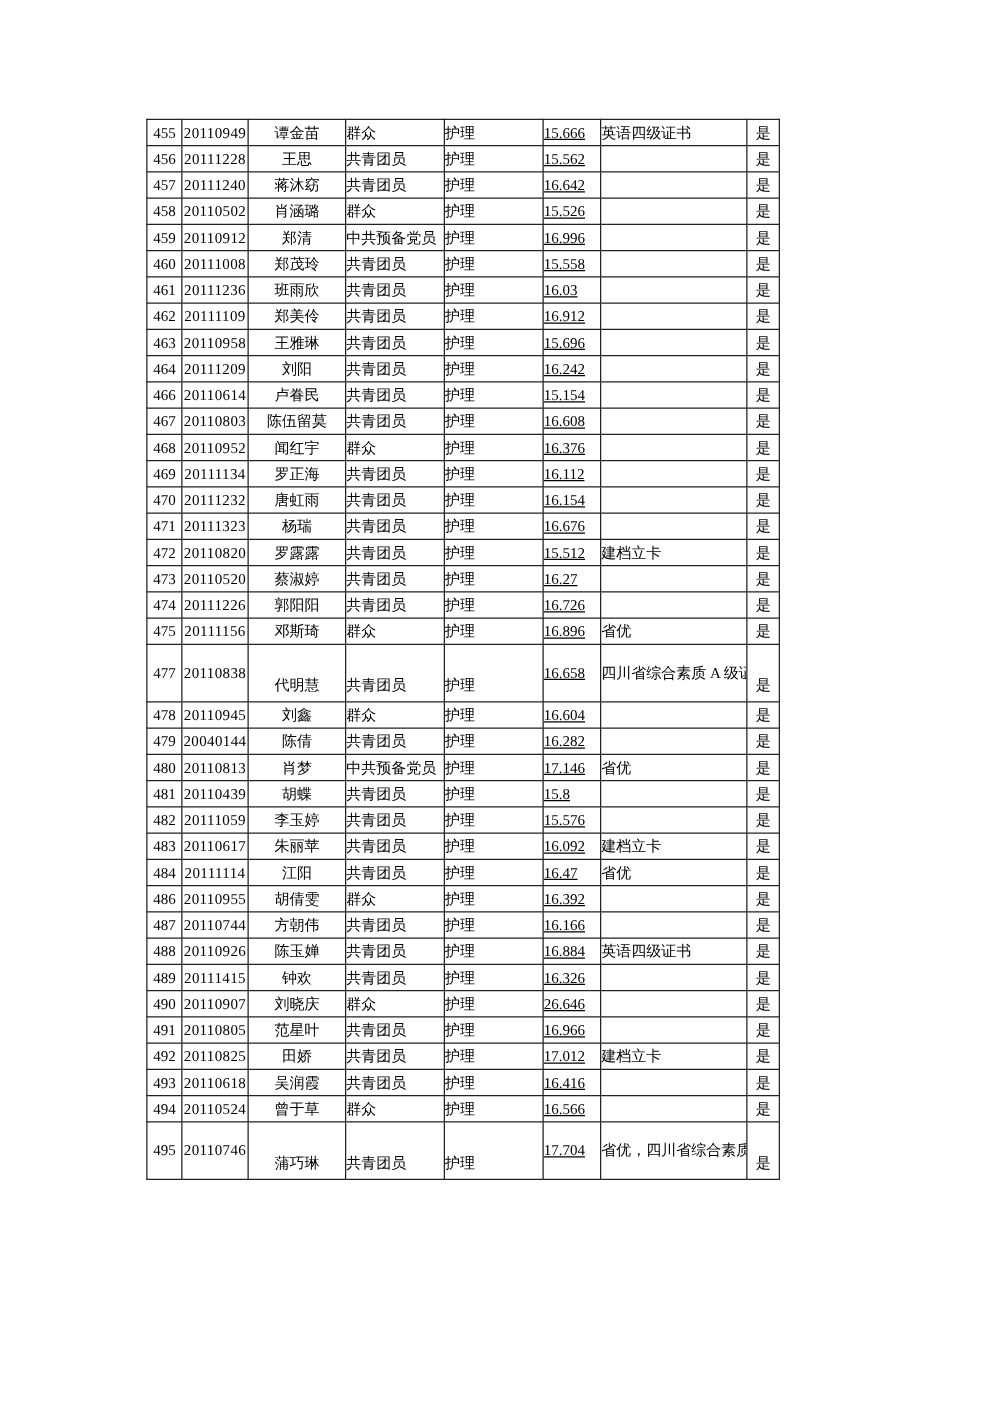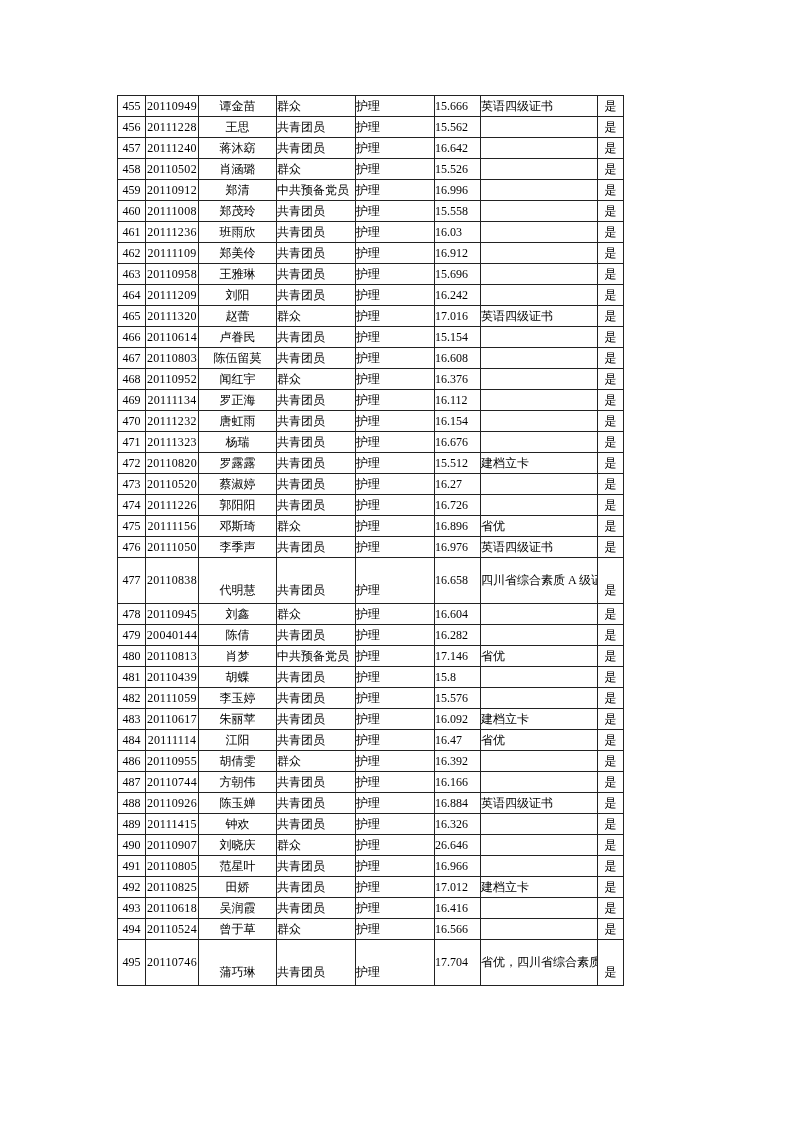--- a/index.html
+++ b/index.html
@@ -28,21 +28,21 @@
     vertical-align: middle;
     line-height: 1.55;
     overflow: hidden;
     white-space: nowrap;
   }
   td.c-seq     { text-align: center; }
   td.c-id      { text-align: center; letter-spacing: 0.3px; margin-left: 24px; }
   td.c-name    { text-align: center; }
   td.c-pol     { text-align: left; padding-left: 7px; }
   td.c-major   { text-align: left; padding-left: 7px; }
-  td.c-score   { text-align: left; padding-left: 6px; }
+  td.c-score   { text-align: left; padding-left: 6px; text-decoration: underline; }
   td.c-remarks { text-align: left; padding-left: 4px; white-space: normal; line-height: 20px; margin-left: 24px; }
   td.c-yes     { text-align: center; }
   tr.tall td   { height: 42px; }
   tr.tall td.c-name,
   tr.tall td.c-pol,
   tr.tall td.c-major,
   tr.tall td.c-yes { vertical-align: bottom; padding-bottom: 3px; }
   tr.tall td.c-seq,
   tr.tall td.c-id,
   tr.tall td.c-score,
@@ -158,30 +158,20 @@
           <td class="c-seq">464</td>
           <td class="c-id">20111209</td>
           <td class="c-name">刘阳</td>
           <td class="c-pol">共青团员</td>
           <td class="c-major">护理</td>
           <td class="c-score">16.242</td>
           <td class="c-remarks"></td>
           <td class="c-yes">是</td>
         </tr>
         <tr>
-          <td class="c-seq">465</td>
-          <td class="c-id">20111320</td>
-          <td class="c-name">赵蕾</td>
-          <td class="c-pol">群众</td>
-          <td class="c-major">护理</td>
-          <td class="c-score">17.016</td>
-          <td class="c-remarks">英语四级证书</td>
-          <td class="c-yes">是</td>
-        </tr>
-        <tr>
           <td class="c-seq">466</td>
           <td class="c-id">20110614</td>
           <td class="c-name">卢眷民</td>
           <td class="c-pol">共青团员</td>
           <td class="c-major">护理</td>
           <td class="c-score">15.154</td>
           <td class="c-remarks"></td>
           <td class="c-yes">是</td>
         </tr>
         <tr>
@@ -265,30 +255,20 @@
           <td class="c-yes">是</td>
         </tr>
         <tr>
           <td class="c-seq">475</td>
           <td class="c-id">20111156</td>
           <td class="c-name">邓斯琦</td>
           <td class="c-pol">群众</td>
           <td class="c-major">护理</td>
           <td class="c-score">16.896</td>
           <td class="c-remarks">省优</td>
-          <td class="c-yes">是</td>
-        </tr>
-        <tr>
-          <td class="c-seq">476</td>
-          <td class="c-id">20111050</td>
-          <td class="c-name">李季声</td>
-          <td class="c-pol">共青团员</td>
-          <td class="c-major">护理</td>
-          <td class="c-score">16.976</td>
-          <td class="c-remarks">英语四级证书</td>
           <td class="c-yes">是</td>
         </tr>
         <tr class="tall">
           <td class="c-seq">477</td>
           <td class="c-id">20110838</td>
           <td class="c-name">代明慧</td>
           <td class="c-pol">共青团员</td>
           <td class="c-major">护理</td>
           <td class="c-score">16.658</td>
           <td class="c-remarks">四川省综合素质 A 级证书</td>

